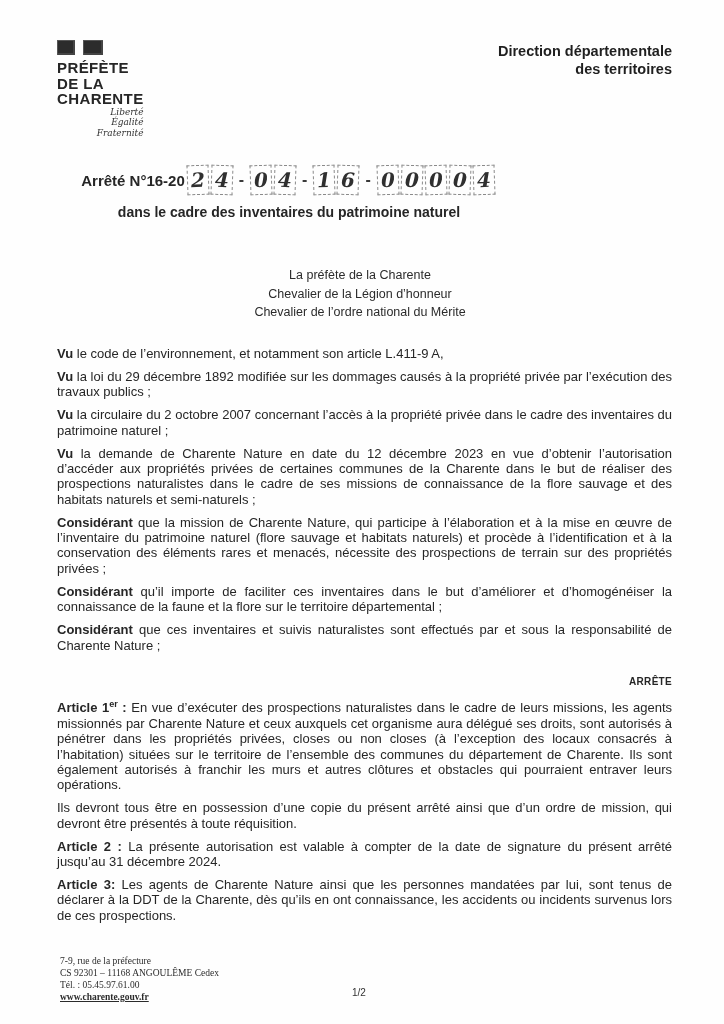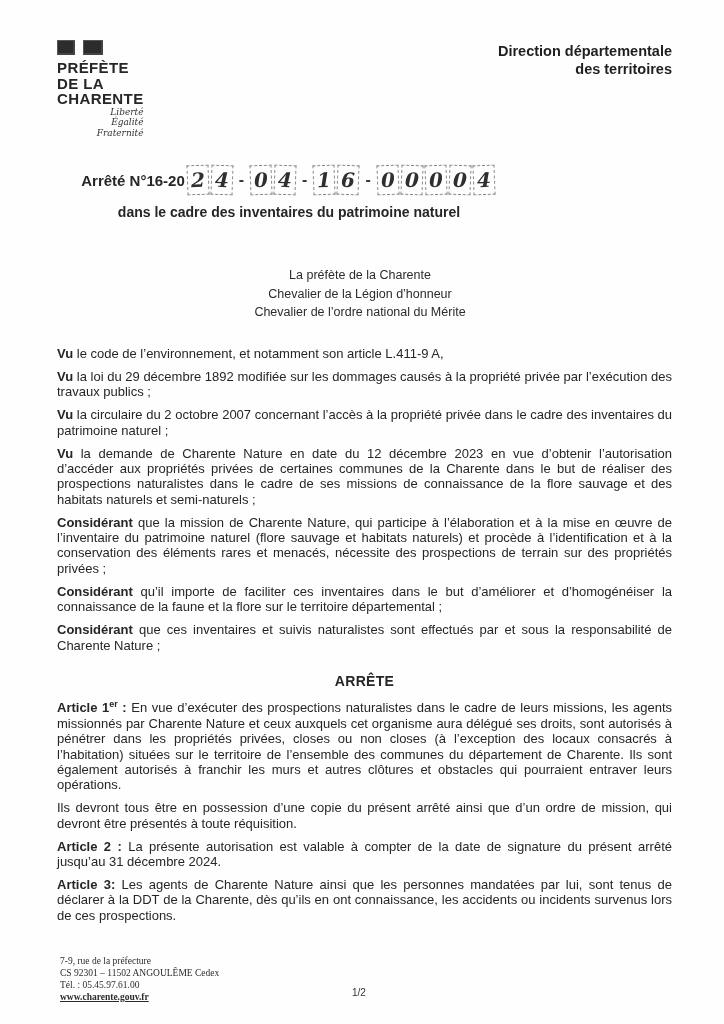--- a/index.html
+++ b/index.html
@@ -37,21 +37,21 @@
   .dash{font-weight:bold;margin:0 4px;color:#3a3a3a;}
   .title-line2{font-weight:bold;font-size:14px;margin-top:12px;}
   .title-line3{font-weight:bold;font-size:14px;margin-top:9px;}
   
   .authority{position:absolute;top:266px;left:0;width:720px;text-align:center;font-size:12.5px;line-height:18.5px;color:#2b2b2b;}
   
   .body{position:absolute;top:346px;left:57px;width:615px;font-size:13px;line-height:15.4px;text-align:justify;color:#262626;}
   .body p{margin:0 0 7.5px 0;}
   .lead{font-weight:bold;}
   sup.er{font-size:9px;vertical-align:super;line-height:0;font-weight:bold;}
-  .arrete{ text-align:center;font-weight:bold;font-size:14px;margin:21px 0 11px 0;letter-spacing:.3px;}
+  .arrete{ text-align:right;font-weight:bold;font-size:10px;margin:21px 0 11px 0;letter-spacing:.3px;}
   
   .footer{position:absolute;left:60px;bottom:21px;font-size:9.5px;line-height:12px;color:#2b2b2b;font-family:Liberation Serif, serif;}
   .footer-link{font-weight:bold;text-decoration:underline;color:#2b2b2b;}
   .pagenum{position:absolute;left:352px;bottom:26px;font-size:10px;color:#333;}
 </style>
 </head>
 <body>
 
 <div class="page">
 
@@ -122,19 +122,19 @@
     <div class="arrete">ARRÊTE</div>
 
     <p><span class="lead">Article 1</span><sup class="er">er</sup><span class="lead"> : </span><span>En vue d’exécuter des prospections naturalistes dans le cadre de leurs missions, les agents missionnés par Charente Nature et ceux auxquels cet organisme aura délégué ses droits, sont autorisés à pénétrer dans les propriétés privées, closes ou non closes (à l’exception des locaux consacrés à l’habitation) situées sur le territoire de l’ensemble des communes du département de Charente. Ils sont également autorisés à franchir les murs et autres clôtures et obstacles qui pourraient entraver leurs opérations.</span></p>
     <p><span>Ils devront tous être en possession d’une copie du présent arrêté ainsi que d’un ordre de mission, qui devront être présentés à toute réquisition.</span></p>
     <p><span class="lead">Article 2 :</span><span> La présente autorisation est valable à compter de la date de signature du présent arrêté jusqu’au 31 décembre 2024.</span></p>
     <p><span class="lead">Article 3:</span><span> Les agents de Charente Nature ainsi que les personnes mandatées par lui, sont tenus de déclarer à la DDT de la Charente, dès qu’ils en ont connaissance, les accidents ou incidents survenus lors de ces prospections.</span></p>
   </div>
 
   <div class="footer">
     <div>7-9, rue de la préfecture</div>
-    <div>CS 92301 – 11502 ANGOULÊME Cedex</div>
+    <div>CS 92301 – 11168 ANGOULÊME Cedex</div>
     <div>Tél. : 05.45.97.61.00</div>
     <div class="footer-link">www.charente.gouv.fr</div>
   </div>
   <div class="pagenum">1/2</div>
 
 </div>
 
 </body></html>

